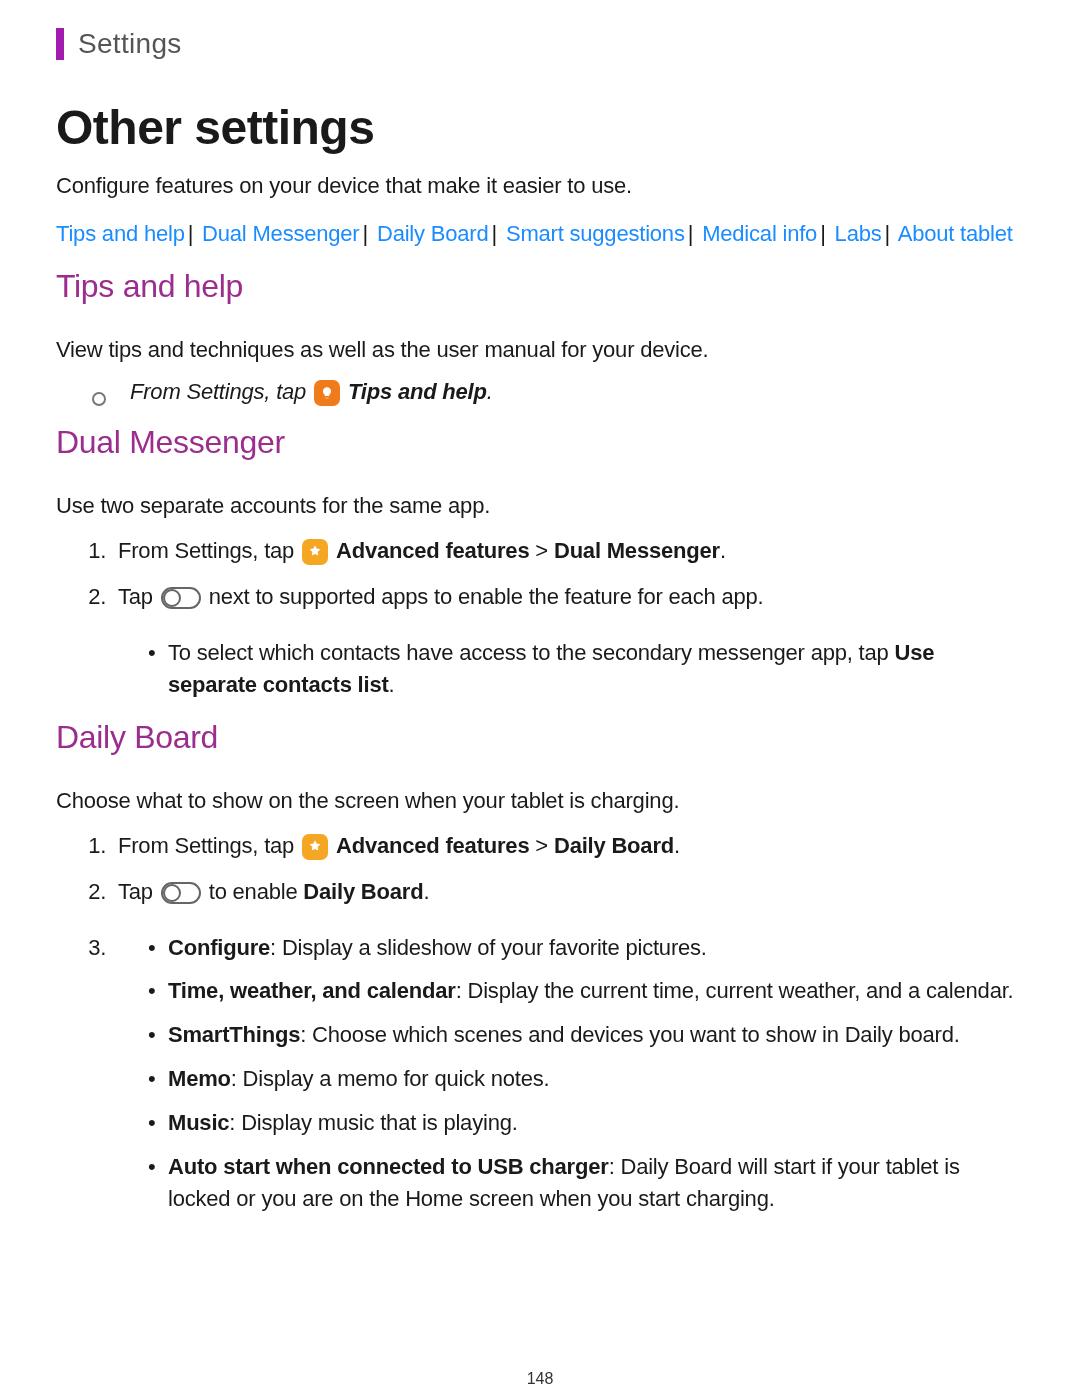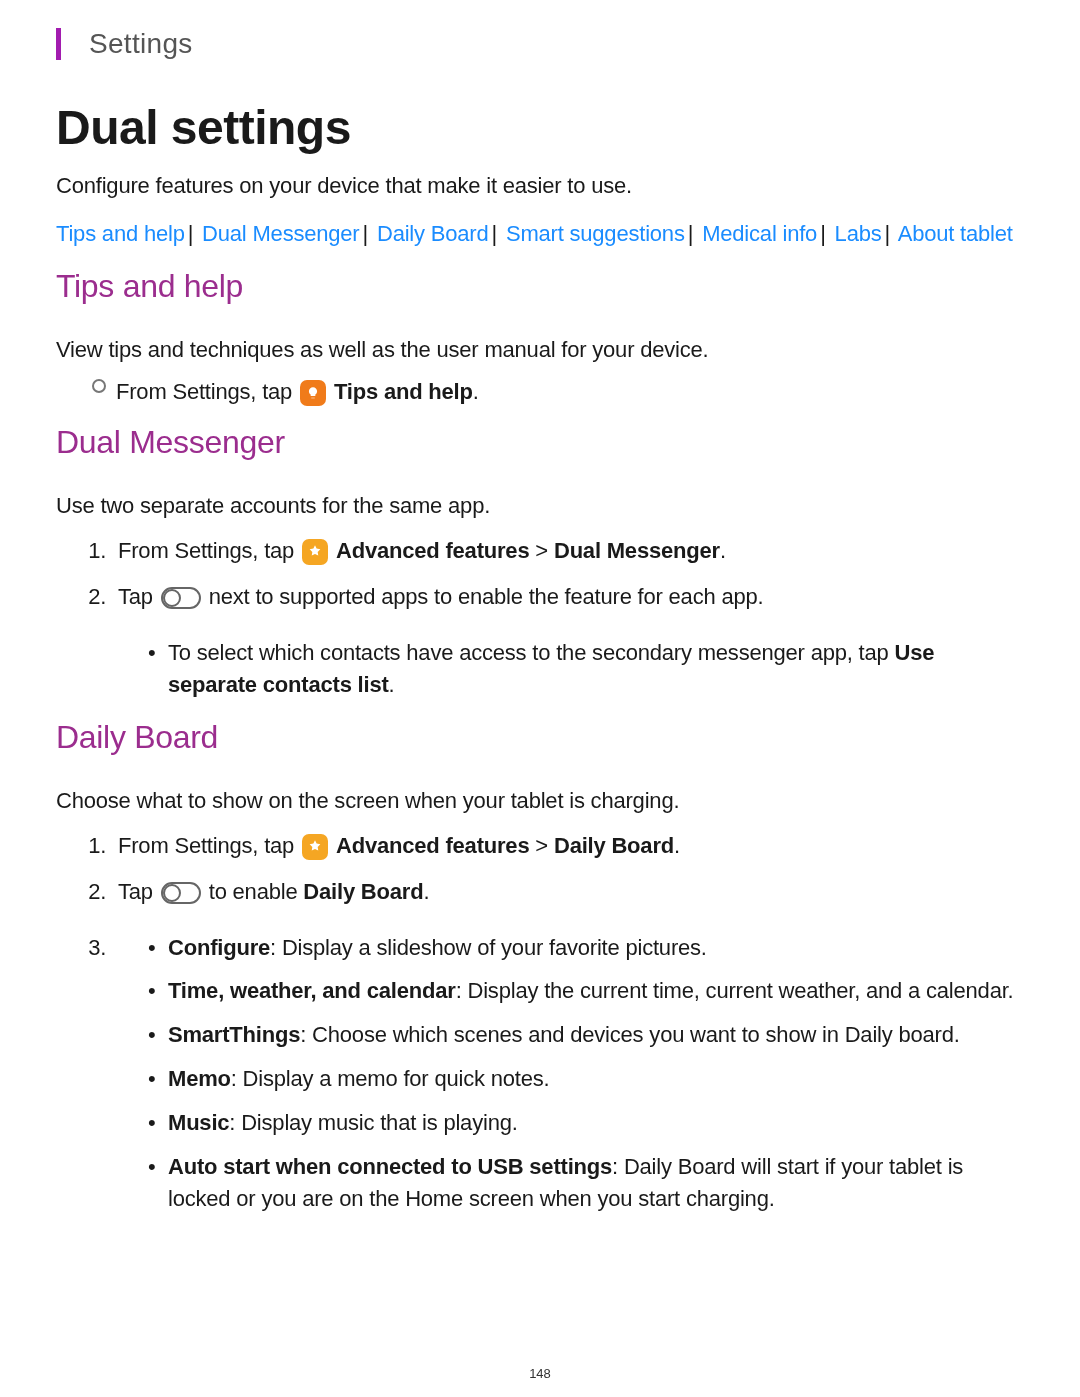--- a/index.html
+++ b/index.html
@@ -6,22 +6,22 @@
   body {
     width: 1080px;
     height: 1397px;
     background: #fff;
     font-family: -apple-system, BlinkMacSystemFont, "Segoe UI", Arial, sans-serif;
     color: #1a1a1a;
     padding: 28px 56px 20px 56px;
     position: relative;
   }
   .breadcrumb-wrap {
-    border-left: 5px solid #a21caf;
-    padding-left: 28px;
+    border-left: 8px solid #a21caf;
+    padding-left: 14px;
     margin-bottom: 40px;
   }
   .breadcrumb {
     font-size: 28px;
     font-weight: 400;
     color: #555;
     letter-spacing: 0.3px;
   }
   h1 {
     font-size: 48px;
@@ -51,26 +51,27 @@
     letter-spacing: -0.3px;
   }
   .section-intro {
     font-size: 22px;
     margin-bottom: 16px;
     letter-spacing: -0.2px;
     margin-top: 32px;
   }
   .step-single {
     display: flex;
-    align-items: flex-start;
-    gap: 10px;
+    align-items: flex-end;
+    gap: 24px;
     margin-left: 36px;
     font-size: 22px;
     margin-bottom: 18px;
     letter-spacing: -0.2px;
+    font-style: italic;
   }
   .circ-bullet {
     width: 14px; height: 14px;
     border: 2px solid #777;
     border-radius: 50%;
     flex-shrink: 0;
   }
   ol.steps {
     margin-left: 56px;
     font-size: 22px;
@@ -135,35 +136,35 @@
     position: absolute;
     width: 14px; height: 14px;
     border: 2px solid #666;
     border-radius: 50%;
     top: 0; left: 0;
     background: #fff;
   }
   .inline-flow { display: inline; }
   .pagenum {
     position: absolute;
-    bottom: 16px;
+    bottom: 9px;
     left: 0; right: 0;
     text-align: center;
-    font-size: 13px;
+    font-size: 16px;
     color: #333;
   }
 </style>
 </head>
 <body>
 
 <div class="breadcrumb-wrap">
   <div class="breadcrumb">Settings</div>
 </div>
 
-<h1>Dual settings</h1>
+<h1>Other settings</h1>
 <p class="intro">Configure features on your device that make it easier to use.</p>
 
 <div class="toc">
   <a href="#">Tips and help</a><span class="sep">|</span>
   <a href="#">Dual Messenger</a><span class="sep">|</span>
   <a href="#">Daily Board</a><span class="sep">|</span>
   <a href="#">Smart suggestions</a><span class="sep">|</span>
   <a href="#">Medical info</a><span class="sep">|</span>
   <a href="#">Labs</a><span class="sep">|</span>
   <a href="#">About tablet</a>
@@ -229,18 +230,18 @@
     <span class="toggle"></span>
     <span>to enable </span><span class="bold">Daily Board</span><span>.</span>
   </li>
   <li>
     <ul class="sub">
       <li><span class="bold">Configure</span><span>: Display a slideshow of your favorite pictures.</span></li>
       <li><span class="bold">Time, weather, and calendar</span><span>: Display the current time, current weather, and a calendar.</span></li>
       <li><span class="bold">SmartThings</span><span>: Choose which scenes and devices you want to show in Daily board.</span></li>
       <li><span class="bold">Memo</span><span>: Display a memo for quick notes.</span></li>
       <li><span class="bold">Music</span><span>: Display music that is playing.</span></li>
-      <li><span class="bold">Auto start when connected to USB settings</span><span>: Daily Board will start if your tablet is locked or you are on the Home screen when you start charging.</span></li>
+      <li><span class="bold">Auto start when connected to USB charger</span><span>: Daily Board will start if your tablet is locked or you are on the Home screen when you start charging.</span></li>
     </ul>
   </li>
 </ol>
 
 <div class="pagenum">148</div>
 
 </body></html>

